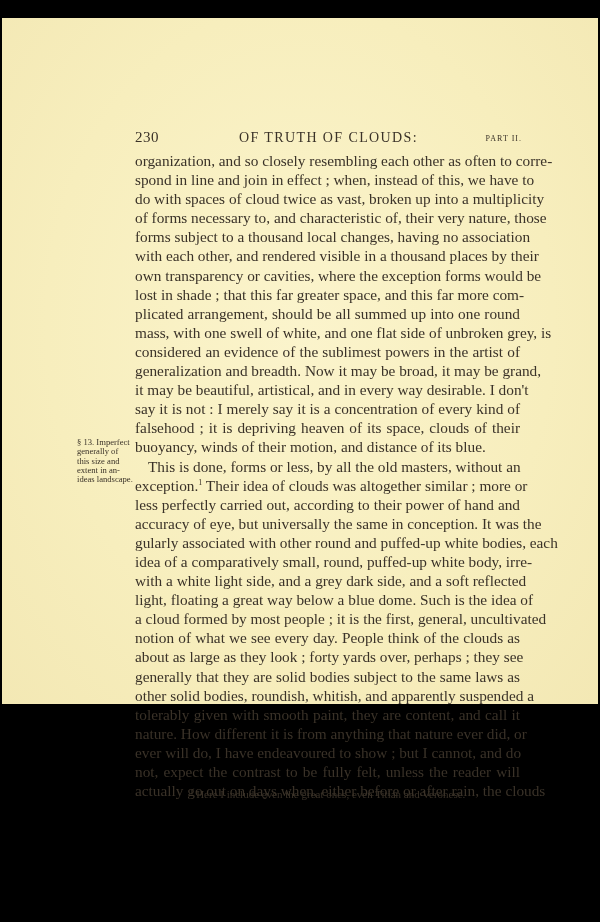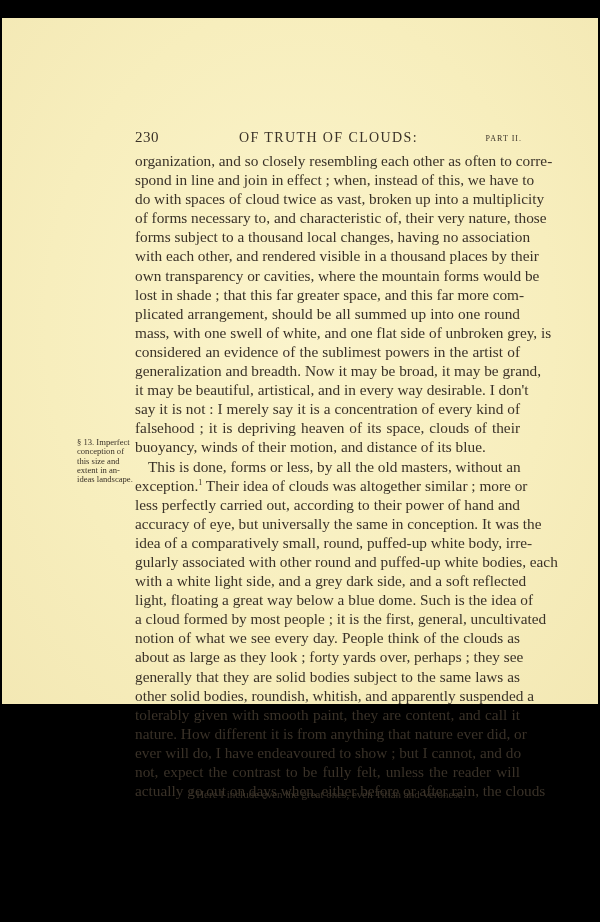--- a/index.html
+++ b/index.html
@@ -55,52 +55,52 @@
 <div class="page">
 
   <div class="running-head">
     <span class="folio">230</span>
     <span class="head-title">OF TRUTH OF CLOUDS:</span>
     <span class="head-part">PART II.</span>
   </div>
 
   <div class="sidenote">
     <span>§ 13. Imperfect</span>
-    <span>conception of</span>
+    <span>generally of</span>
     <span>this size and</span>
     <span>extent in an-</span>
     <span>ideas landscape.</span>
   </div>
 
   <div class="body-text">
     <div>
       <span class="line">organization, and so closely resembling each other as often to corre-</span>
       <span class="line">spond in line and join in effect ; when, instead of this, we have to</span>
       <span class="line">do with spaces of cloud twice as vast, broken up into a multiplicity</span>
       <span class="line">of forms necessary to, and characteristic of, their very nature, those</span>
       <span class="line">forms subject to a thousand local changes, having no association</span>
       <span class="line">with each other, and rendered visible in a thousand places by their</span>
-      <span class="line">own transparency or cavities, where the mountain forms would be</span>
+      <span class="line">own transparency or cavities, where the exception forms would be</span>
       <span class="line">lost in shade ; that this far greater space, and this far more com-</span>
       <span class="line">plicated arrangement, should be all summed up into one round</span>
       <span class="line">mass, with one swell of white, and one flat side of unbroken grey, is</span>
       <span class="line">considered an evidence of the sublimest powers in the artist of</span>
       <span class="line">generalization and breadth.   Now it may be broad, it may be grand,</span>
       <span class="line">it may be beautiful, artistical, and in every way desirable.   I don't</span>
       <span class="line">say it is not : I merely say it is a concentration of every kind of</span>
       <span class="line">falsehood ; it is depriving heaven of its space, clouds of their</span>
       <span class="line last">buoyancy, winds of their motion, and distance of its blue.</span>
     </div>
     <div>
       <span class="line indent">This is done, forms or less, by all the old masters, without an</span>
       <span class="line"><span>exception.</span><sup class="fn">1</sup><span>  Their idea of clouds was altogether similar ; more or</span></span>
       <span class="line">less perfectly carried out, according to their power of hand and</span>
       <span class="line">accuracy of eye, but universally the same in conception.   It was the</span>
+      <span class="line">gularly associated with other round and puffed-up white bodies, each</span>
       <span class="line">idea of a comparatively small, round, puffed-up white body, irre-</span>
-      <span class="line">gularly associated with other round and puffed-up white bodies, each</span>
       <span class="line">with a white light side, and a grey dark side, and a soft reflected</span>
       <span class="line">light, floating a great way below a blue dome.   Such is the idea of</span>
       <span class="line">a cloud formed by most people ; it is the first, general, uncultivated</span>
       <span class="line">notion of what we see every day.   People think of the clouds as</span>
       <span class="line">about as large as they look ; forty yards over, perhaps ; they see</span>
       <span class="line">generally that they are solid bodies subject to the same laws as</span>
       <span class="line">other solid bodies, roundish, whitish, and apparently suspended a</span>
       <span class="line">tolerably given with smooth paint, they are content, and call it</span>
       <span class="line">nature.   How different it is from anything that nature ever did, or</span>
       <span class="line">ever will do, I have endeavoured to show ; but I cannot, and do</span>

